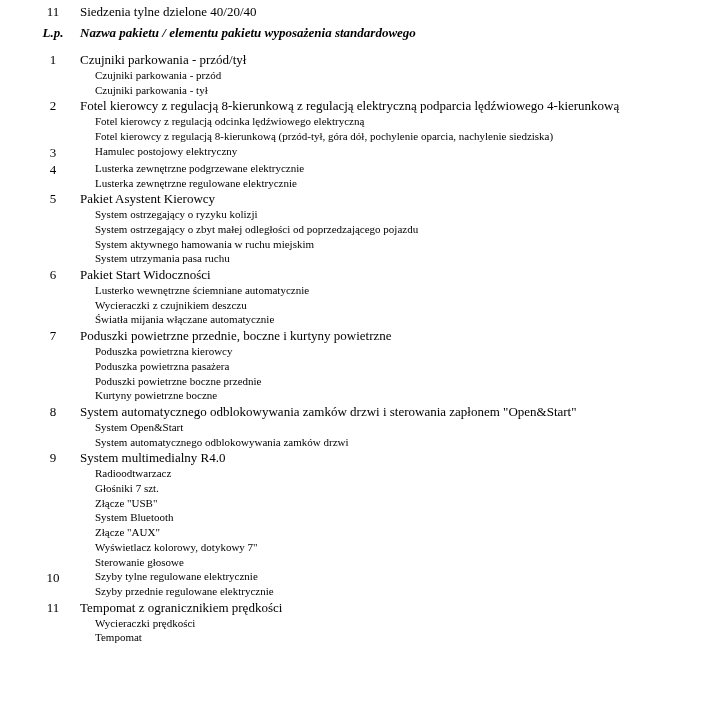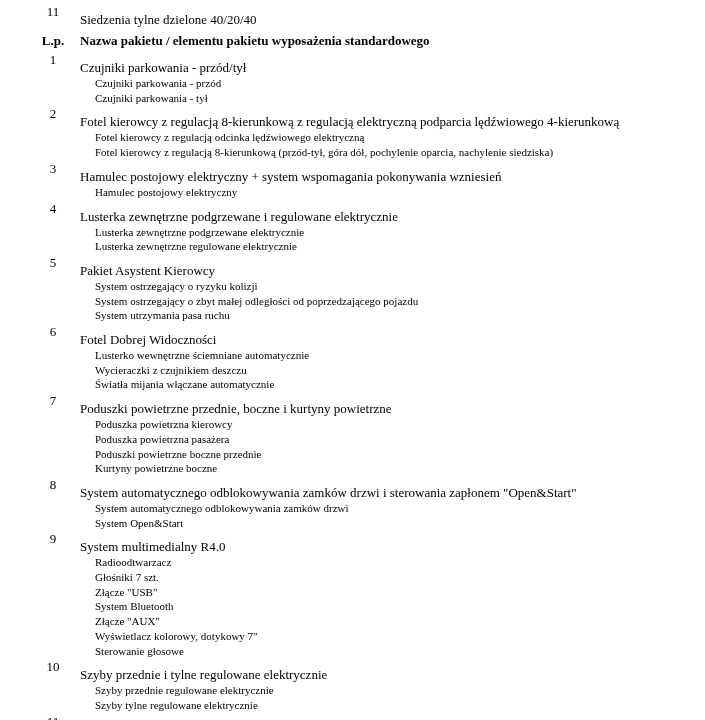--- a/index.html
+++ b/index.html
@@ -31,30 +31,30 @@
   }
   .content {
     flex: 1 1 auto;
     padding-left: 2px;
     min-width: 0;
   }
   .main-title {
     font-size: 13px;
     line-height: 17px;
     white-space: nowrap;
-    margin-top: 8px;
   }
   .sub-item {
     font-size: 11px;
     line-height: 14.7px;
     padding-left: 15px;
     white-space: nowrap;
   }
   .header-row {
-    margin: 4px 0 2px 0;
+    margin: 4px 0 10px 0;
+    font-style: italic;
   }
   .header-row .num,
   .header-row .content {
     font-weight: bold;
     font-size: 13px;
     line-height: 17px;
   }
 </style>
 </head>
 <body>
@@ -86,87 +86,85 @@
         <div class="num">2</div>
         <div class="content">
           <div class="main-title">Fotel kierowcy z regulacją 8-kierunkową z regulacją elektryczną podparcia lędźwiowego 4-kierunkową</div>
           <div class="sub-item">Fotel kierowcy z regulacją odcinka lędźwiowego elektryczną</div>
           <div class="sub-item">Fotel kierowcy z regulacją 8-kierunkową (przód-tył, góra dół, pochylenie oparcia, nachylenie siedziska)</div>
         </div>
       </div>
       <div class="row">
         <div class="num">3</div>
         <div class="content">
-          <div class="main-title">Hamulec postojowy elektryczny + system wspomagania pokonywania wzniesień</div>
           <div class="sub-item">Hamulec postojowy elektryczny</div>
         </div>
       </div>
       <div class="row">
         <div class="num">4</div>
         <div class="content">
-          <div class="main-title">Lusterka zewnętrzne podgrzewane i regulowane elektrycznie</div>
           <div class="sub-item">Lusterka zewnętrzne podgrzewane elektrycznie</div>
           <div class="sub-item">Lusterka zewnętrzne regulowane elektrycznie</div>
         </div>
       </div>
       <div class="row">
         <div class="num">5</div>
         <div class="content">
           <div class="main-title">Pakiet Asystent Kierowcy</div>
           <div class="sub-item">System ostrzegający o ryzyku kolizji</div>
           <div class="sub-item">System ostrzegający o zbyt małej odległości od poprzedzającego pojazdu</div>
+          <div class="sub-item">System aktywnego hamowania w ruchu miejskim</div>
           <div class="sub-item">System utrzymania pasa ruchu</div>
         </div>
       </div>
       <div class="row">
         <div class="num">6</div>
         <div class="content">
-          <div class="main-title">Fotel Dobrej Widoczności</div>
+          <div class="main-title">Pakiet Start Widoczności</div>
           <div class="sub-item">Lusterko wewnętrzne ściemniane automatycznie</div>
           <div class="sub-item">Wycieraczki z czujnikiem deszczu</div>
           <div class="sub-item">Światła mijania włączane automatycznie</div>
         </div>
       </div>
       <div class="row">
         <div class="num">7</div>
         <div class="content">
           <div class="main-title">Poduszki powietrzne przednie, boczne i kurtyny powietrzne</div>
           <div class="sub-item">Poduszka powietrzna kierowcy</div>
           <div class="sub-item">Poduszka powietrzna pasażera</div>
           <div class="sub-item">Poduszki powietrzne boczne przednie</div>
           <div class="sub-item">Kurtyny powietrzne boczne</div>
         </div>
       </div>
       <div class="row">
         <div class="num">8</div>
         <div class="content">
           <div class="main-title">System automatycznego odblokowywania zamków drzwi i sterowania zapłonem "Open&amp;Start"</div>
+          <div class="sub-item">System Open&amp;Start</div>
           <div class="sub-item">System automatycznego odblokowywania zamków drzwi</div>
-          <div class="sub-item">System Open&amp;Start</div>
         </div>
       </div>
       <div class="row">
         <div class="num">9</div>
         <div class="content">
           <div class="main-title">System multimedialny R4.0</div>
           <div class="sub-item">Radioodtwarzacz</div>
           <div class="sub-item">Głośniki 7 szt.</div>
           <div class="sub-item">Złącze "USB"</div>
           <div class="sub-item">System Bluetooth</div>
           <div class="sub-item">Złącze "AUX"</div>
           <div class="sub-item">Wyświetlacz kolorowy, dotykowy 7"</div>
           <div class="sub-item">Sterowanie głosowe</div>
         </div>
       </div>
       <div class="row">
         <div class="num">10</div>
         <div class="content">
-          <div class="main-title">Szyby przednie i tylne regulowane elektrycznie</div>
+          <div class="sub-item">Szyby tylne regulowane elektrycznie</div>
           <div class="sub-item">Szyby przednie regulowane elektrycznie</div>
-          <div class="sub-item">Szyby tylne regulowane elektrycznie</div>
         </div>
       </div>
       <div class="row">
         <div class="num">11</div>
         <div class="content">
           <div class="main-title">Tempomat z ogranicznikiem prędkości</div>
           <div class="sub-item">Wycieraczki prędkości</div>
           <div class="sub-item">Tempomat</div>
         </div>
       </div>

